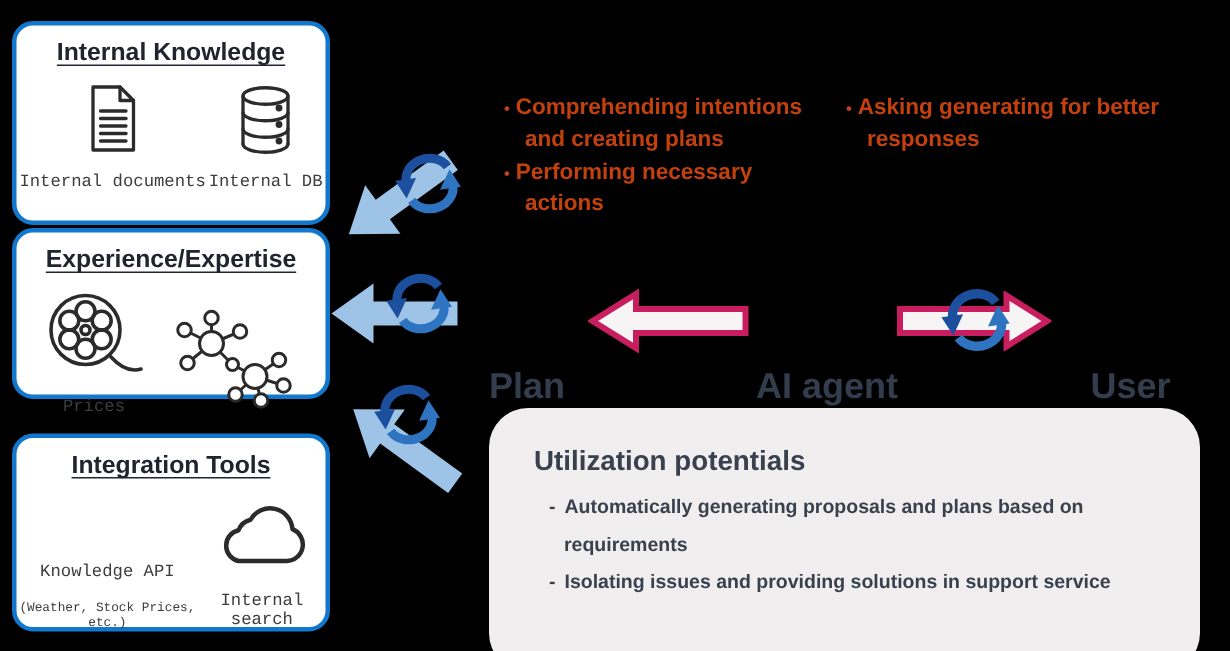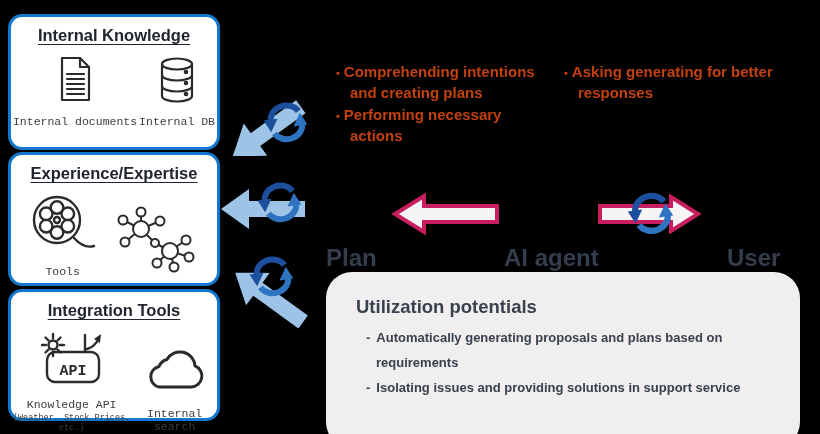--- a/index.html
+++ b/index.html
@@ -8,21 +8,21 @@
   .stage { position:relative; width:820px; height:434px; background:#000000; overflow:hidden; }
 
   
   .kbox { position:absolute; left:8px; width:212px; background:#ffffff;
           border:3px solid #1178CE; border-radius:14px; padding-top:9px; }
   .kbox h2 { text-align:center; font-size:16.5px; font-weight:bold; color:#20242E;
              text-decoration:underline; text-underline-offset:3px; }
   .icon-row { display:flex; justify-content:space-evenly; align-items:flex-end; margin-top:10px; }
   .fig { display:flex; flex-direction:column; align-items:center;font-family:Liberation Mono, monospace; }
   .fig figcaption { font-size:11.5px; color:#3D3D3D; margin-top:7px; text-align:center; }
-  .fig .subcap { font-size:8.5px; color:#3D3D3D; margin-top:2px; text-align:center; }
+  .fig .subcap { font-size:8.5px; color:#3D3D3D; margin-top:12px; text-align:center; }
   .ic { stroke:#2B2B2B; fill:none; stroke-width:2.2; stroke-linecap:round; stroke-linejoin:round; }
 
   
   .barrow { position:absolute; }
   .sync { position:absolute; transform:rotate(-12deg); }
 
   
   .notes { position:absolute; font-weight:bold; font-size:15px; line-height:20px; color:#c2410c; }
   .note { padding-left:14px; text-indent:-14px; margin-bottom:2px; }
   .note .dot { font-size:11px; margin-right:4px; }
@@ -75,38 +75,38 @@
             <circle cx="30" cy="17" r="1.2" fill="#2B2B2B"></circle>
             <circle cx="30" cy="28" r="1.2" fill="#2B2B2B"></circle>
             <circle cx="30" cy="39" r="1.2" fill="#2B2B2B"></circle>
           </svg>
         </span>
         <figcaption>Internal DB</figcaption>
       </div>
     </div>
   </section>
 
-  <section class="kbox" style="top:152px;height:134px;">
+  <section class="kbox" style="top:152px;height:114px;">
     <h2>Experience/Expertise</h2>
     <div class="icon-row">
       <div class="fig">
         <span>
           <svg width="66" height="60" viewBox="0 0 66 60" class="ic" style="stroke-width:2.4;">
             <circle cx="27" cy="27" r="23"></circle>
             <circle cx="27" cy="14.5" r="6.3"></circle>
               <circle cx="16.2" cy="20.8" r="6.3"></circle>
             <circle cx="16.2" cy="33.2" r="6.3"></circle>
               <circle cx="27" cy="39.5" r="6.3"></circle>
             <circle cx="37.8" cy="33.2" r="6.3"></circle>
               <circle cx="37.8" cy="20.8" r="6.3"></circle>
             <circle cx="27" cy="27" r="3"></circle>
             <path d="M44 45 Q54 56 64 53"></path>
           </svg>
         </span>
-        <figcaption>Tools</figcaption>
+        <figcaption>Prices</figcaption>
       </div>
       <div class="fig">
         <span>
           <svg width="84" height="68" viewBox="0 0 84 68" class="ic" style="stroke-width:2;">
             <line x1="27" y1="24" x2="27" y2="7"></line>
               <line x1="27" y1="24" x2="9" y2="15"></line>
             <line x1="27" y1="24" x2="11" y2="37"></line>
               <line x1="27" y1="24" x2="46" y2="16"></line>
             <line x1="27" y1="24" x2="41" y2="38"></line>
               <line x1="41" y1="38" x2="56" y2="46"></line>
@@ -128,38 +128,20 @@
           </svg>
         </span>
       </div>
     </div>
   </section>
 
   <section class="kbox" style="top:289px;height:132px;">
     <h2>Integration Tools</h2>
     <div class="icon-row">
       <div class="fig">
-        <span>
-          <svg width="68" height="56" viewBox="0 0 68 56" class="ic" style="stroke-width:2.4;">
-            <rect x="9" y="22" width="52" height="30" rx="8"></rect>
-            <circle cx="15" cy="15" r="4.5"></circle>
-            <line x1="15" y1="4" x2="15" y2="8"></line>
-              <line x1="15" y1="22" x2="15" y2="26"></line>
-            <line x1="4" y1="15" x2="8" y2="15"></line>
-              <line x1="22" y1="15" x2="26" y2="15"></line>
-            <line x1="7.5" y1="7.5" x2="10.5" y2="10.5"></line>
-              <line x1="19.5" y1="19.5" x2="22.5" y2="22.5"></line>
-            <line x1="22.5" y1="7.5" x2="19.5" y2="10.5"></line>
-              <line x1="7.5" y1="22.5" x2="10.5" y2="19.5"></line>
-            <line x1="47" y1="5" x2="47" y2="22"></line>
-            <path d="M49 19 Q56 17 60 10"></path>
-            <polygon points="56,9 63,4 62,13" fill="#2B2B2B" stroke="none"></polygon>
-            <text x="35" y="45" text-anchor="middle" font-size="15" font-weight="bold" fill="#2B2B2B" stroke="none">API</text>
-          </svg>
-        </span>
         <figcaption>Knowledge API</figcaption>
         <div class="subcap">(Weather, Stock Prices, etc.)</div>
       </div>
       <div class="fig">
         <span>
           <svg width="72" height="52" viewBox="0 0 72 52" class="ic" style="stroke-width:3;">
             <path d="M20 44 H52 A11 11 0 0 0 56 22.8 A15 15 0 0 0 28 16.5 A11.5 11.5 0 0 0 20 23.5 A10.5 10.5 0 0 0 20 44 Z"></path>
           </svg>
         </span>
         <figcaption>Internal search</figcaption>

